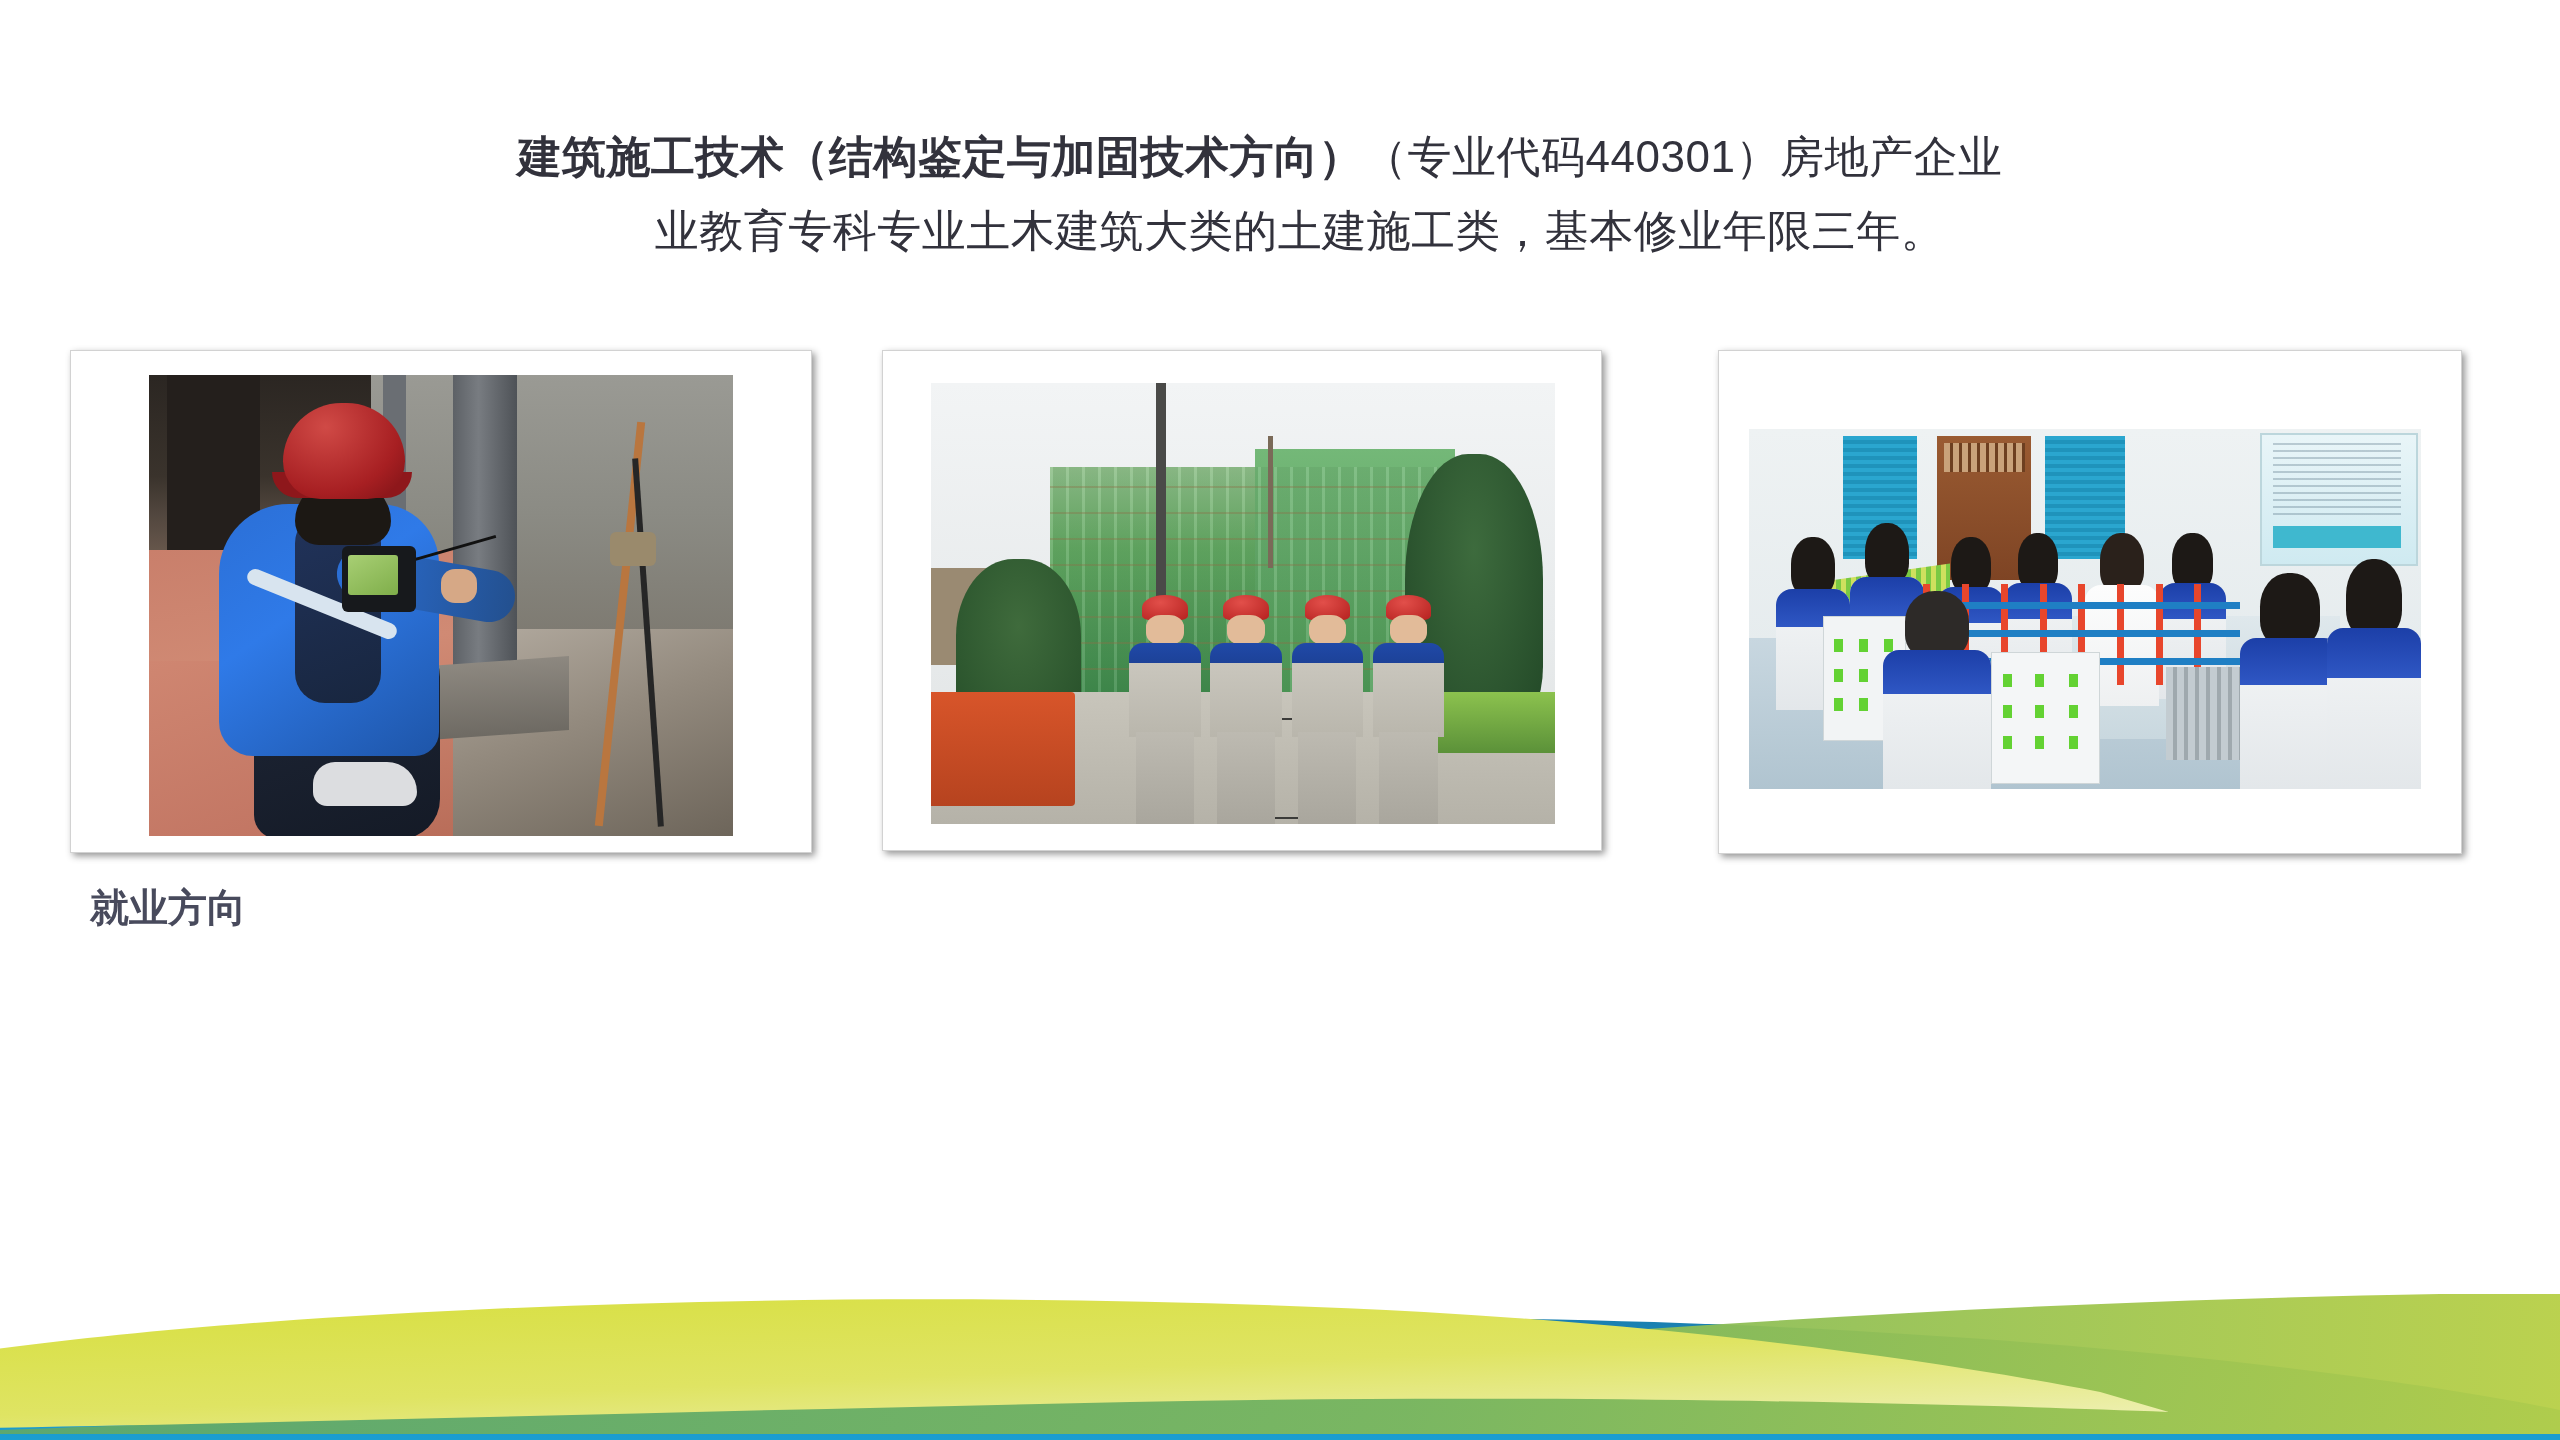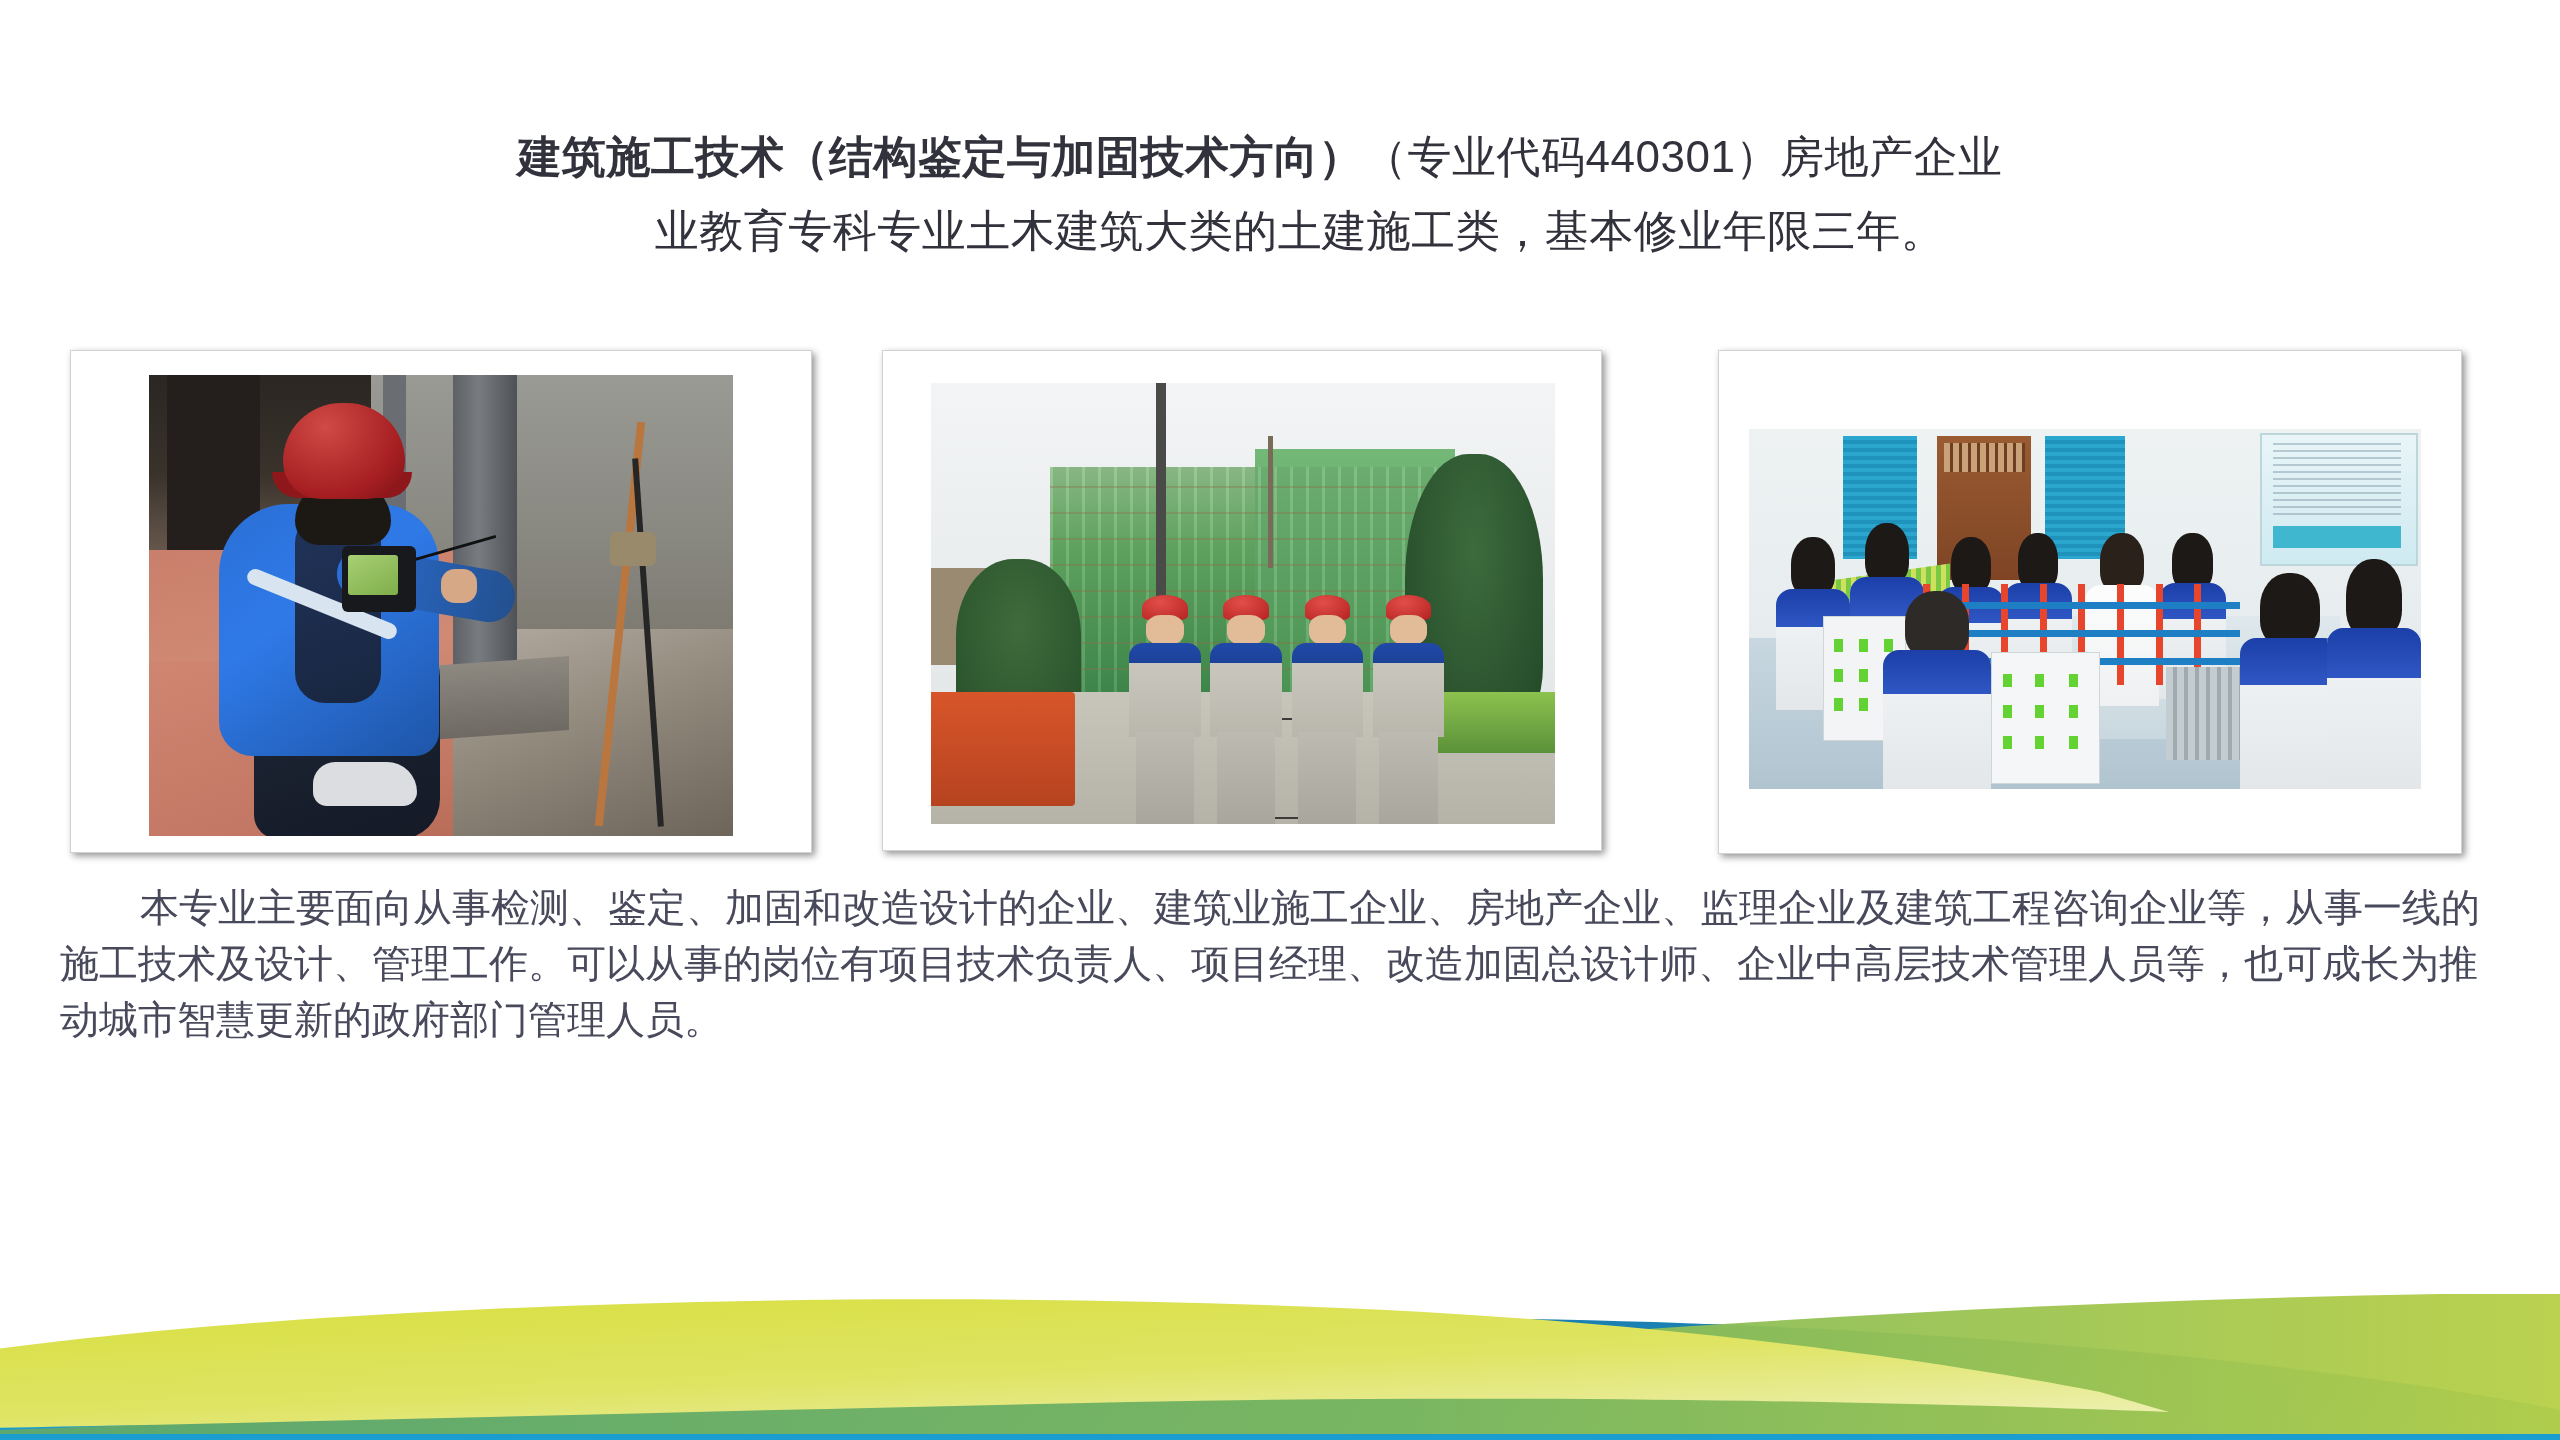--- a/index.html
+++ b/index.html
@@ -419,21 +419,21 @@
             <div class="head"></div>
             <div class="tors"></div>
             <div class="shld"></div>
           </div>
       </div>
     </div>
   </div>
 </div>
 
 <div class="body-block">
-  <p class="sec-para">本专业主要面向从事检测、鉴定、加固和改造设计的企业、建筑业施工企业、房地产企业、监理企业及建筑工程咨询企业等，从事一线的施工技术及设计、管理工作。可以从事的岗位有项目技术负责人、项目经理、改造加固总设计师、企业中高层技术管理人员等，也可成长为推动城市智慧更新的政府部门管理人员。</p>
+  <div class="sec-head">就业方向</div>
 </div>
 
 <div class="footer">
   <svg width="2560" height="180" viewBox="0 0 2560 180" preserveAspectRatio="none">
     <defs>
       <linearGradient id="gBlue" x1="0" y1="0" x2="0" y2="1">
         <stop offset="0%" stop-color="#1a7fb0"></stop>
         <stop offset="100%" stop-color="#1b9ed1"></stop>
       </linearGradient>
       <linearGradient id="gGreen" x1="0" y1="0" x2="1" y2="0">

